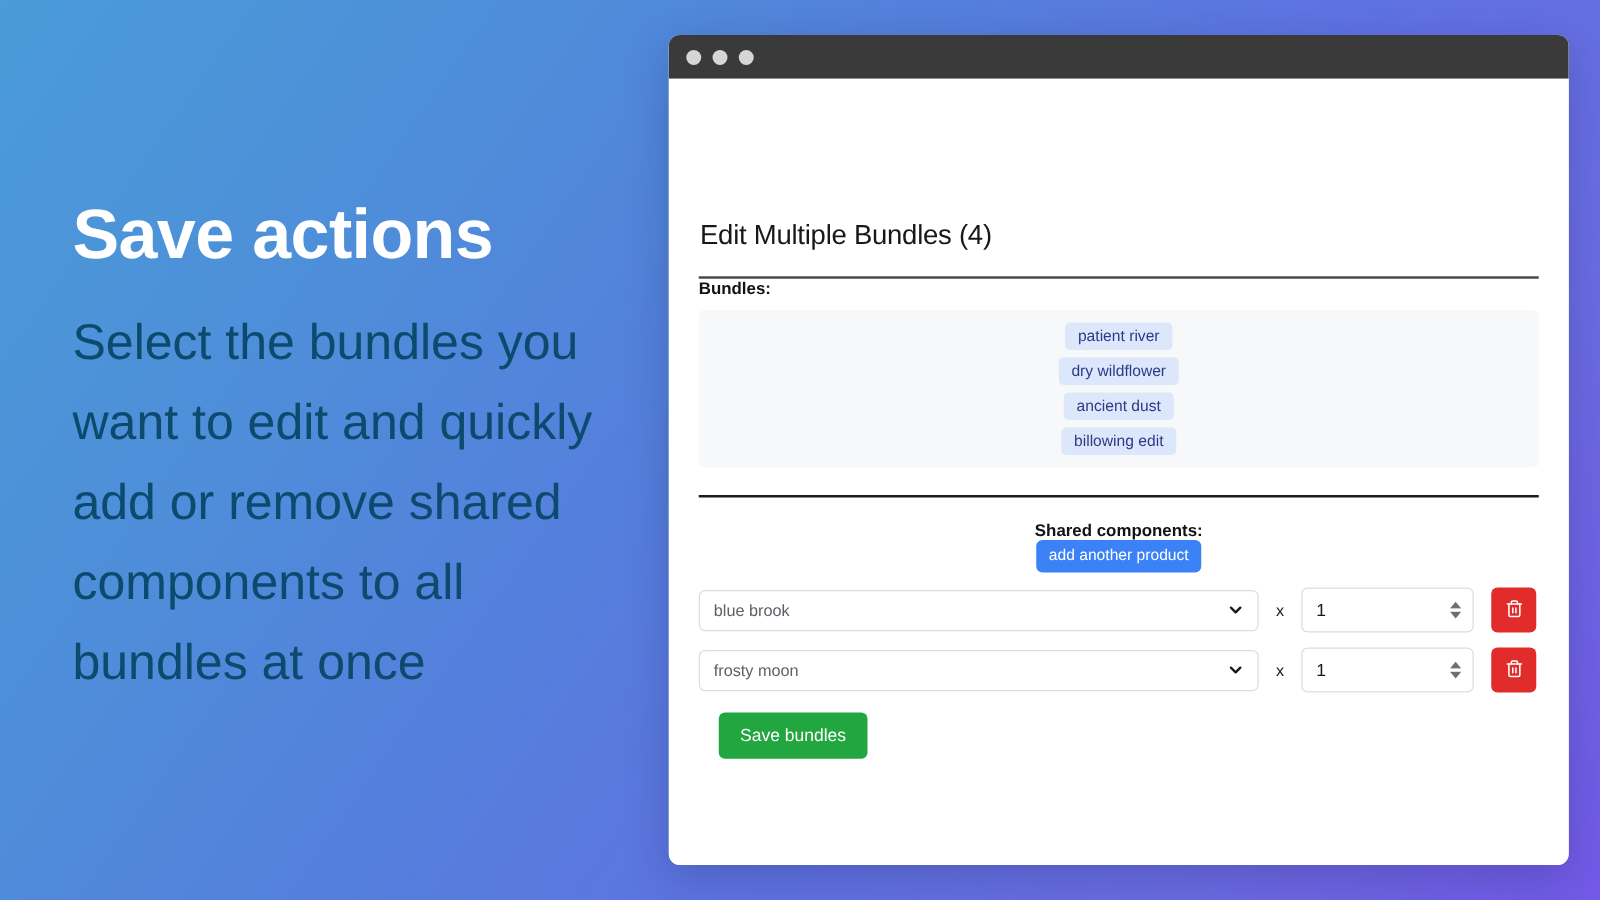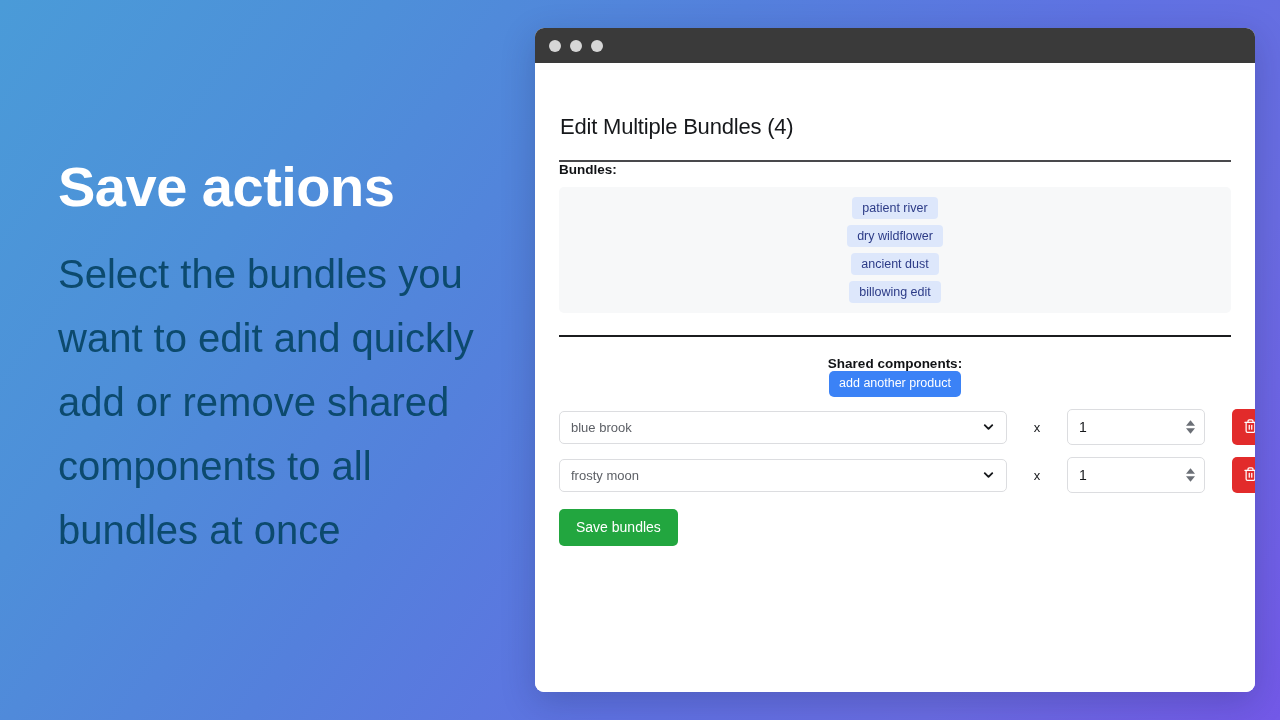--- a/index.html
+++ b/index.html
@@ -83,21 +83,21 @@
     background: #d6d6d6;
   }
 
   .window-body {
     flex: 1 1 auto;
     background: #ffffff;
     padding: 0 24px;
   }
 
   .content {
-    padding-top: 51px;
+    padding-top: 112px;
   }
 
   .page-title {
     font-size: 22px;
     font-weight: 400;
     color: #16181b;
     letter-spacing: -0.2px;
     padding-left: 1px;
   }
 
@@ -166,21 +166,21 @@
     font-size: 12.5px;
     padding: 5px 10px 6px;
     cursor: pointer;
     line-height: 1.2;
   }
 
   .comp-row {
     display: flex;
     align-items: center;
     margin-top: 12px;
-    gap: 13px;
+    gap: 0;
   }
 
   .select-wrap {
     position: relative;
     width: 448px;
     height: 33px;
     flex: 0 0 auto;
   }
 
   .select-box {
@@ -264,20 +264,21 @@
     background: #22a martinez;
     background: #22a63f;
     color: #ffffff;
     border: none;
     border-radius: 5px;
     font-family: inherit;
     font-size: 14px;
     padding: 11px 17px;
     cursor: pointer;
     line-height: 1.1;
+    margin-left: 16px;
   }
 </style>
 </head>
 <body>
 
 <div class="left-panel">
   <div class="hero-title">Save actions</div>
   <div class="hero-body">Select the bundles you want to edit and quickly add or remove shared components to all bundles at once</div>
 </div>
 

